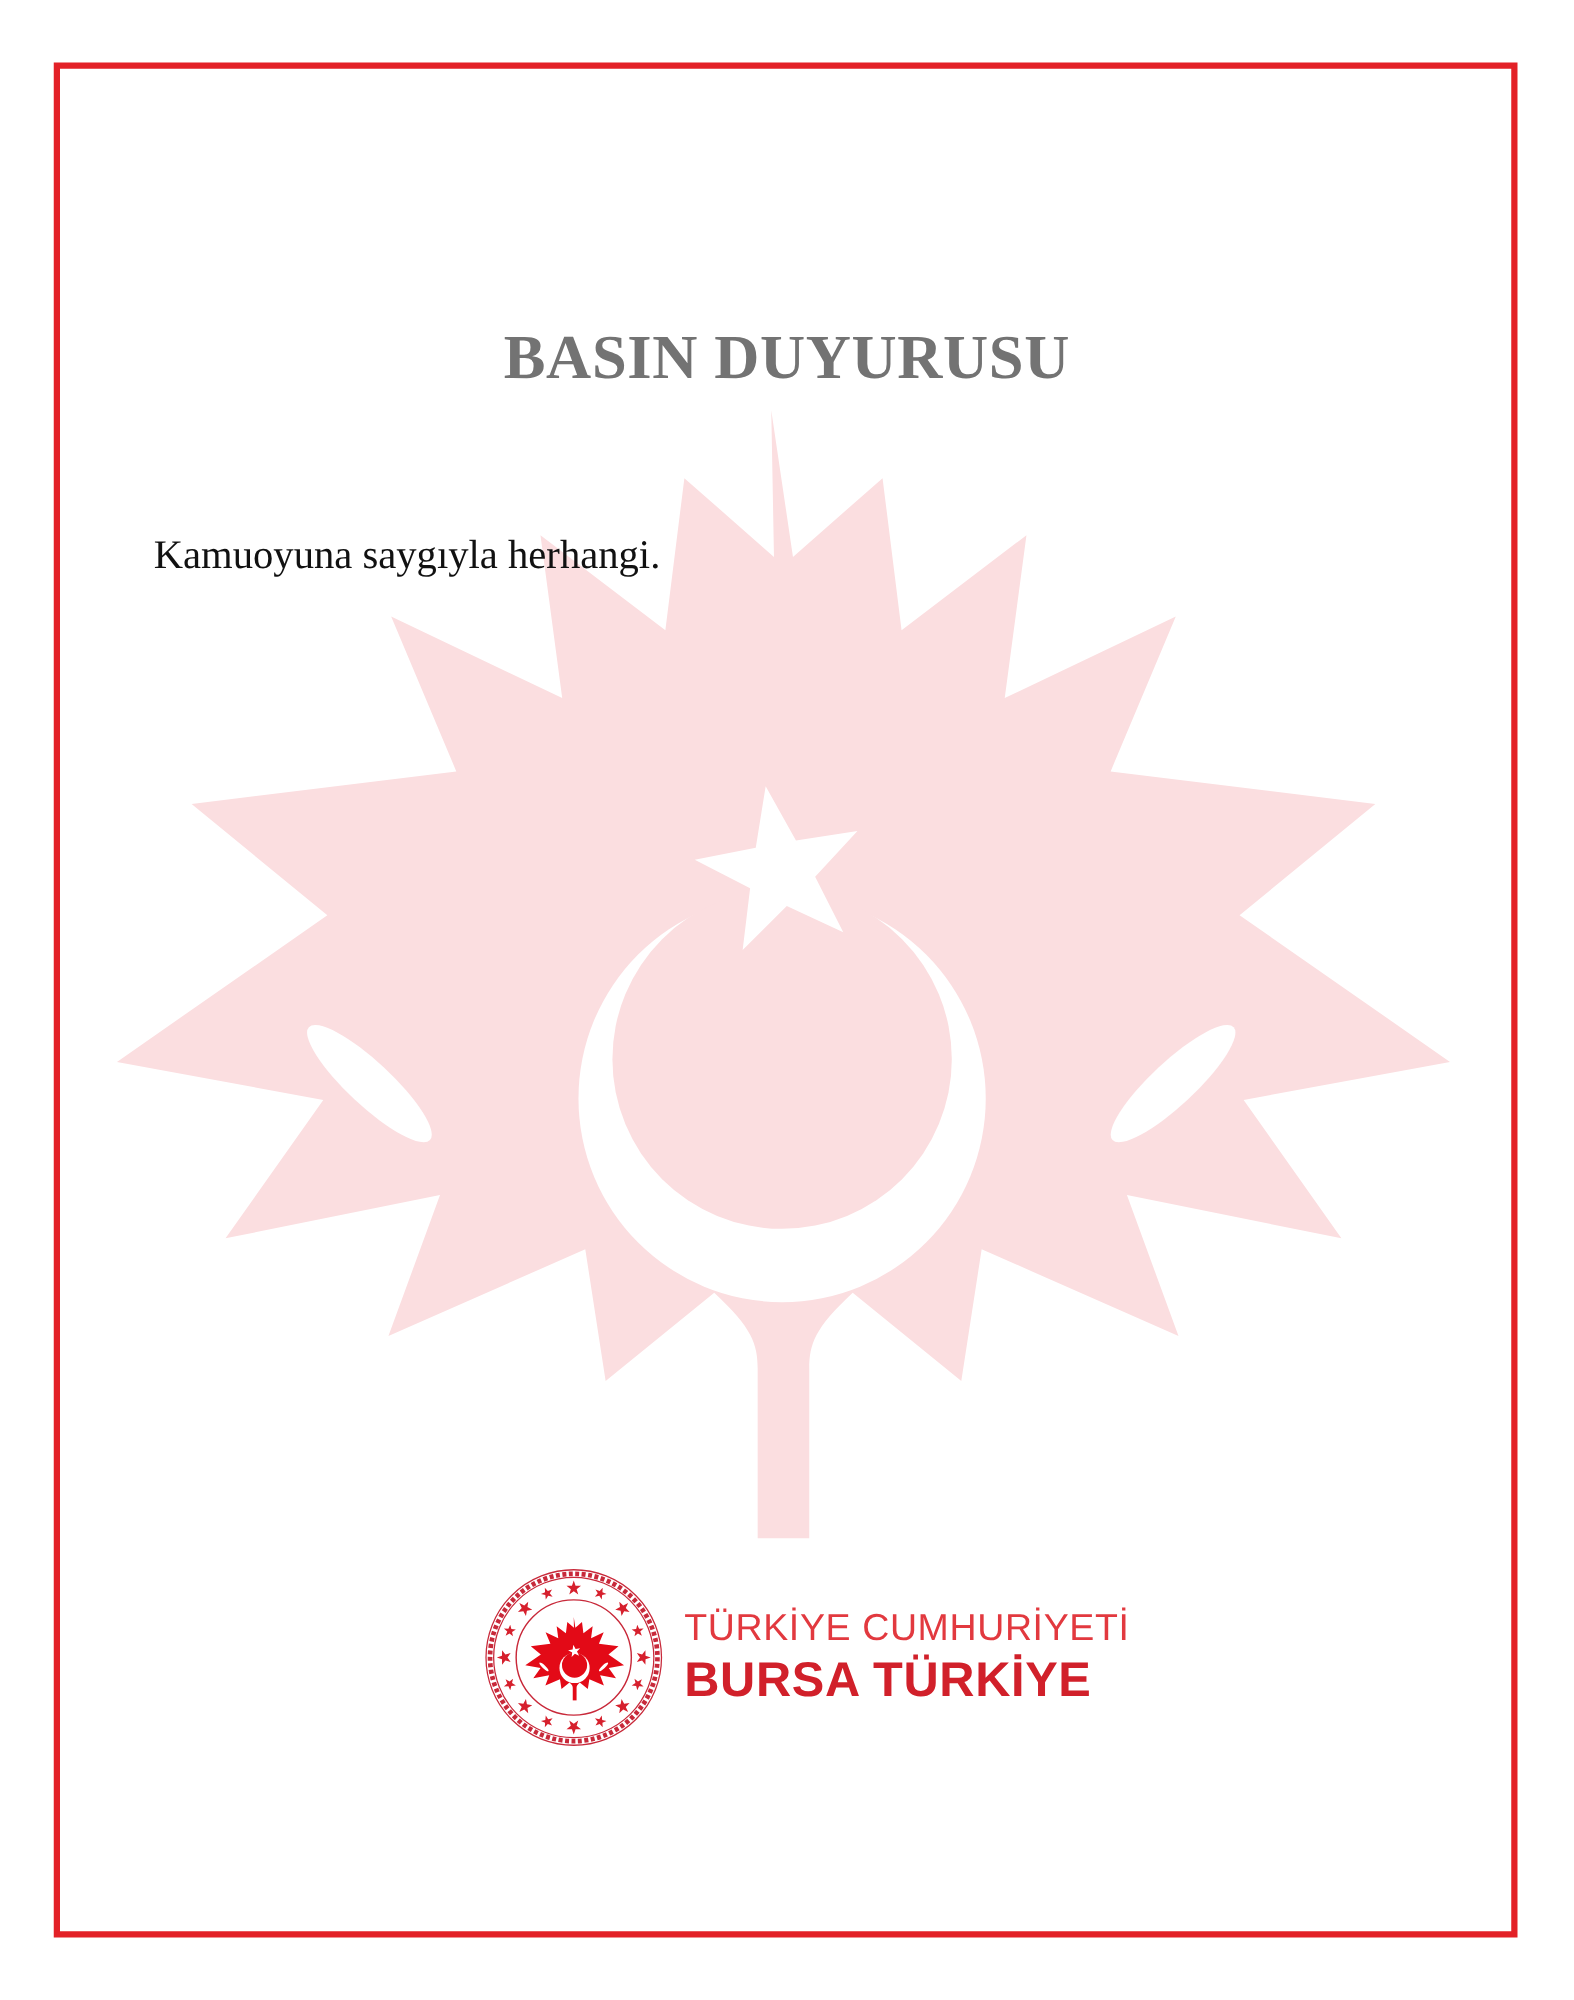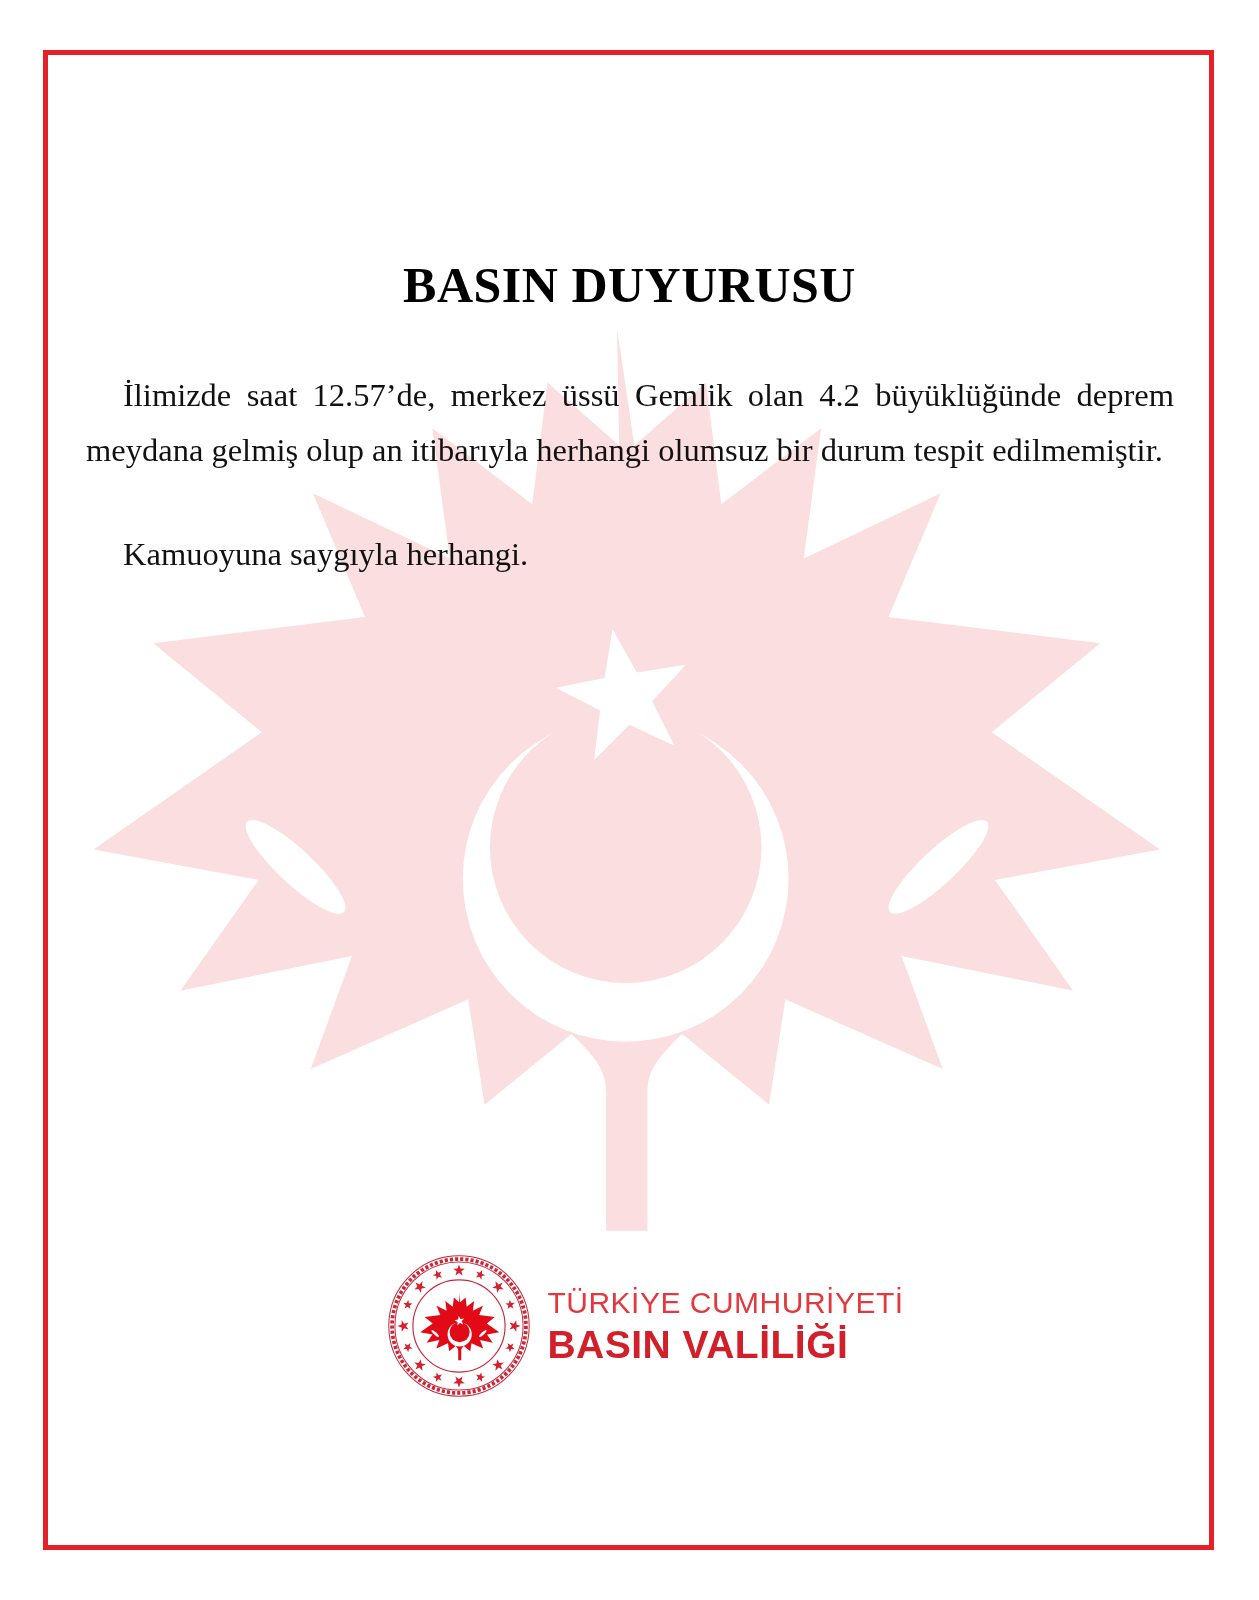--- a/index.html
+++ b/index.html
@@ -10,21 +10,21 @@
   .frame{
     position:absolute;left:43px;top:50px;width:1171px;height:1500px;
     box-sizing:border-box;border:5px solid #e32127;pointer-events:none;
   }
   .watermark{
     position:absolute;left:74px;top:328px;width:1086px;height:904px;
     color:#fbdee0;
   }
   .doc-title{
     position:absolute;top:256px;left:0;width:100%;text-align:center;
-    font-weight:bold;font-size:50px;color:#000000;letter-spacing:0.5px;
+    font-weight:bold;font-size:50px;color:#737373;letter-spacing:0.5px;
   }
   .doc-body{
     position:absolute;left:86px;top:368px;width:1088px;color:#111;
   }
   .doc-body p{
     margin:0;font-size:32.5px;line-height:55px;text-align:justify;
     text-indent:37px;
   }
   .doc-body p.closing{margin-top:49px;text-align:left;}
   .footer-logo{
@@ -70,21 +70,20 @@
 
 <svg class="watermark" viewBox="0 0 1000 832">
   <use href="#leaf" width="1000" height="832"></use>
 </svg>
 
 <div class="frame"></div>
 
 <div class="doc-title">BASIN DUYURUSU</div>
 
 <div class="doc-body">
-  <p>İlimizde saat 12.57’de, merkez üssü Gemlik olan 4.2 büyüklüğünde deprem meydana gelmiş olup an itibarıyla herhangi olumsuz bir durum tespit edilmemiştir.</p>
   <p class="closing">Kamuoyuna saygıyla herhangi.</p>
 </div>
 
 <div class="footer-logo">
   <svg class="emblem" viewBox="0 0 200 200">
     <circle cx="100" cy="100" r="97.5" fill="#ffffff" stroke="#c8293a" stroke-width="1.4"></circle>
     <circle cx="100" cy="100" r="93" fill="none" stroke="#c8293a" stroke-width="5.2" stroke-dasharray="4.4 2.8"></circle>
     <circle cx="100" cy="100" r="89" fill="none" stroke="#c8293a" stroke-width="1.4"></circle>
     <g fill="#d6202d">
       <use href="#star5" transform="rotate(0 100 100) translate(100 23) scale(0.85)"></use>
@@ -102,15 +101,15 @@
       <use href="#star5" transform="rotate(270 100 100) translate(100 23) scale(0.85)"></use>
       <use href="#star5" transform="rotate(292.5 100 100) translate(100 23) scale(0.7)"></use>
       <use href="#star5" transform="rotate(315 100 100) translate(100 23) scale(0.85)"></use>
       <use href="#star5" transform="rotate(337.5 100 100) translate(100 23) scale(0.7)"></use>
     </g>
     <circle cx="100" cy="100" r="64" fill="#ffffff" stroke="#c8293a" stroke-width="1.6"></circle>
     <use href="#leaf" x="44" y="55" width="112" height="93" style="color:#e30a17"></use>
   </svg>
   <div class="org-text">
     <span class="org-line1">TÜRKİYE CUMHURİYETİ</span>
-    <span class="org-line2">BASIN VALİLİĞİ</span>
+    <span class="org-line2">BURSA TÜRKİYE</span>
   </div>
 </div>
 
 </body></html>

